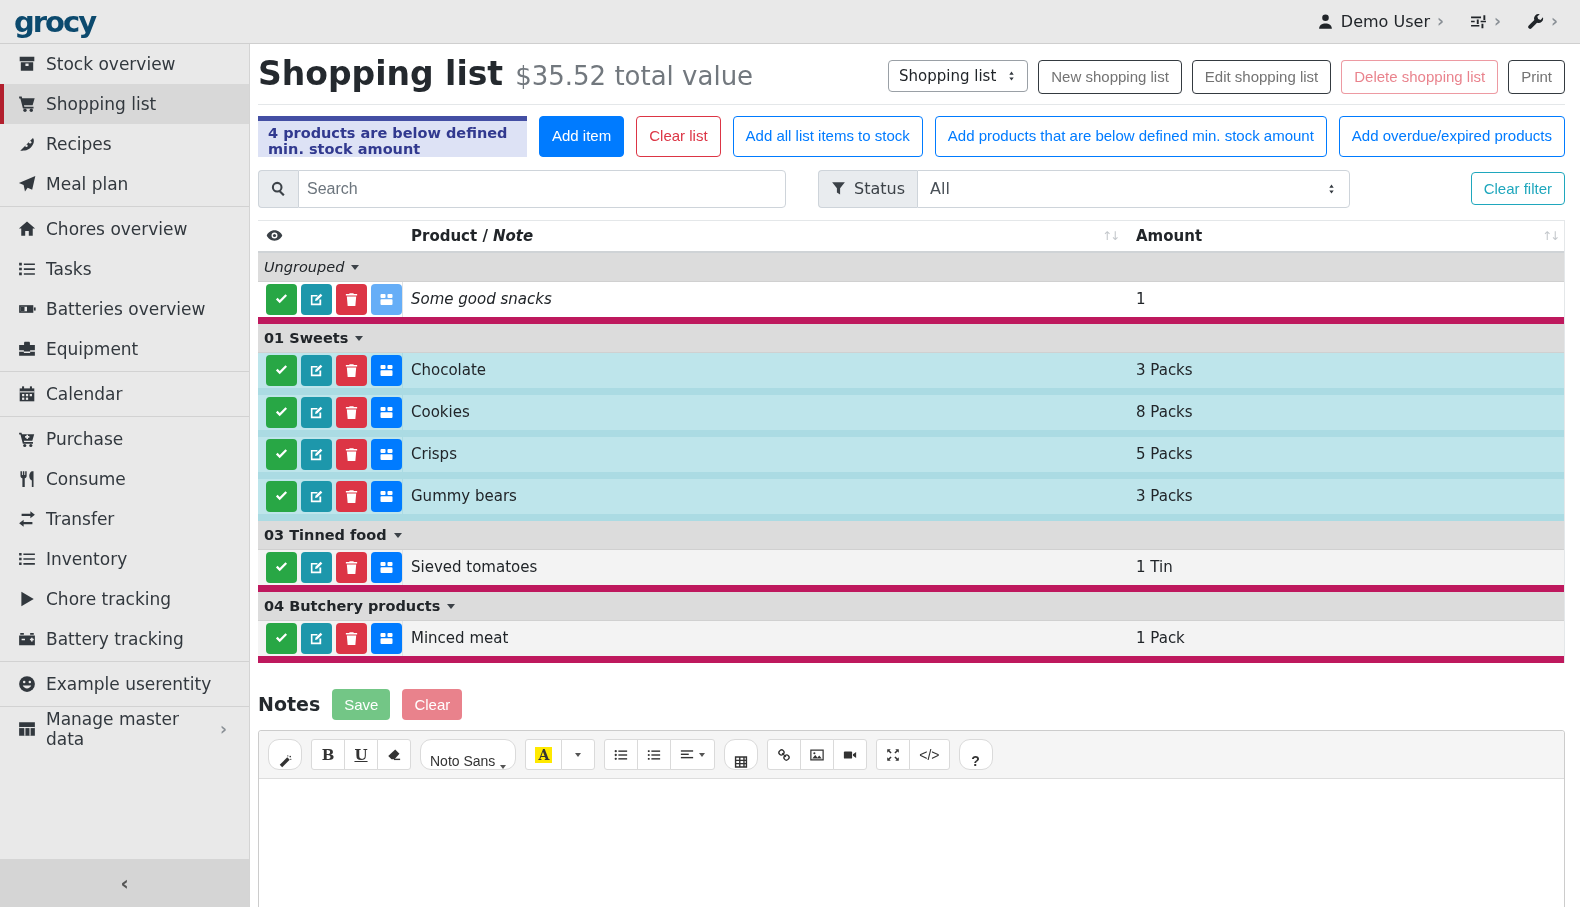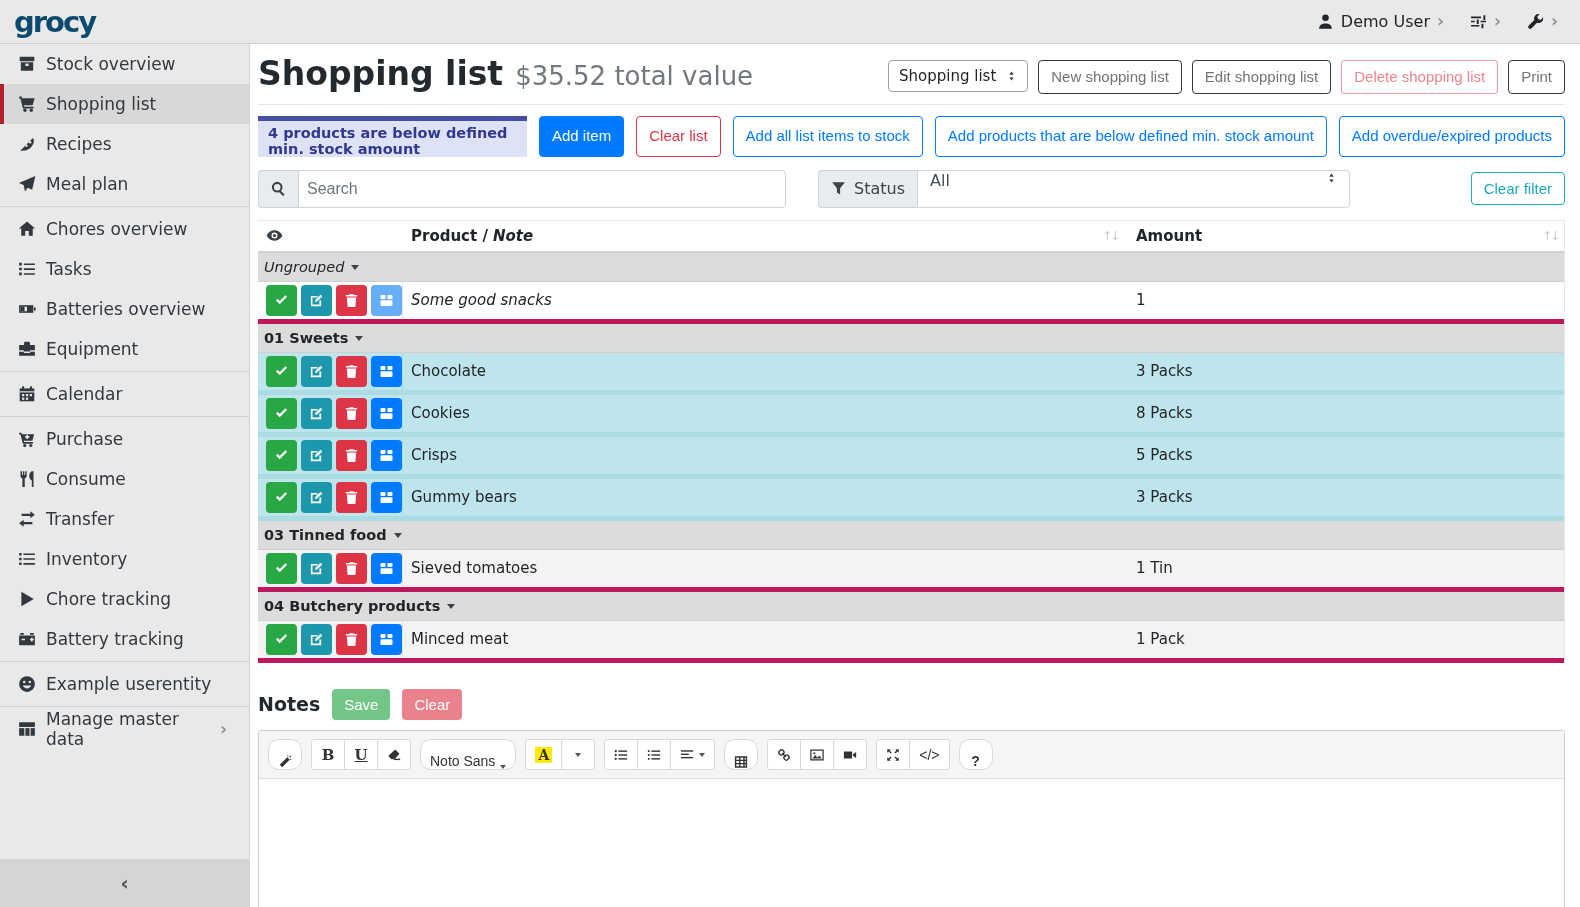--- a/index.html
+++ b/index.html
@@ -63,41 +63,41 @@
   .filter-row { display:flex; margin-top:13px; align-items:stretch; height:38px; }
   .input-group { display:flex; align-items:stretch; }
   .ig-prepend { background:#e9ecef; border:1px solid #ced4da; border-right:0;
     border-radius:4px 0 0 4px; display:flex; align-items:center; padding:0 12px; gap:8px; color:#3c4248; }
   .ig-prepend svg { width:15px; height:15px; fill:#3c4248; }
   .ig-input { border:1px solid #ced4da; border-radius:0 4px 4px 0; padding:0 8px; font-size:16px;
     color:#495057; width:488px; outline:none; }
   .ig-input::placeholder { color:#6c757d; }
   .status-group { margin-left:32px; }
   .status-select { border:1px solid #ced4da; border-radius:0 4px 4px 0; background:#fff; width:433px;
-    display:flex; padding:0 12px; font-size:16px; color:#495057; cursor:pointer; }
+    display:flex; align-items:center; padding:0 12px; font-size:16px; color:#495057; cursor:pointer; }
   .status-select .updown { margin-left:auto; }
   .clear-filter { margin-left:auto; align-self:center; color:#1fa7bd; border-color:#1fa7bd; }
 
   
   .table { margin-top:12px; border-right:1px solid #e4e7e9; }
   .thead { display:flex; border-top:1px solid #e4e7e9; border-bottom:2px solid #cfd3d6;
     font-weight:bold; color:#212529; align-items:center; height:33px; }
   .cell-actions { width:145px; padding-left:8px; flex:0 0 auto; display:flex; align-items:center; }
   .cell-product { flex:1 1 auto; padding-left:8px; display:flex; align-items:center; gap:5px; }
   .cell-amount { width:440px; flex:0 0 auto; padding-left:12px; display:flex; align-items:center; }
   .thead .cell-actions svg { width:17px; height:17px; fill:#3a4046; cursor:pointer; }
   .sort-ind { color:#c3c7cb; font-size:12px; margin-left:auto; margin-right:6px; letter-spacing:-2px;
     cursor:pointer; font-weight:normal; }
   .trow-group { display:flex; align-items:center; background:#dcdcdc; height:29px; padding-left:6px;
     font-size:14.5px; color:#212529; gap:7px; cursor:pointer; border-bottom:1px solid #d0d0d0;text-align:right; }
   .trow-group.bold { font-weight:bold; }
   .trow-group.italic .group-label { font-style:italic; }
   .caret-down { width:0; height:0; border-left:4.5px solid transparent; border-right:4.5px solid transparent;
     border-top:5.5px solid #3c4248; margin-top:2px; }
-  .trow-item { display:flex; align-items:stretch; height:42px; border-bottom:5px solid #be185d; background:#fff; }
+  .trow-item { display:flex; align-items:stretch; height:42px; border-bottom:7px solid #be185d; background:#fff; }
   .trow-item.info { background:#bee5eb; border-bottom-color:#abdbe3; }
   .trow-item.stripe { background:#f3f3f3; }
   .trow-item .cell-actions { border-right:1px solid #e0e3e5; gap:4px; }
   .trow-item.info .cell-actions { border-right-color:#abdbe3; }
   .rbtn { width:31px; height:31px; border:none; border-radius:4px; display:inline-flex;
     align-items:center; justify-content:center; cursor:pointer; }
   .rbtn svg { width:15px; height:15px; fill:#fff; }
   .rbtn-success { background:#28a745; }
   .rbtn-info { background:#1d97ab; }
   .rbtn-danger { background:#dc3545; }

